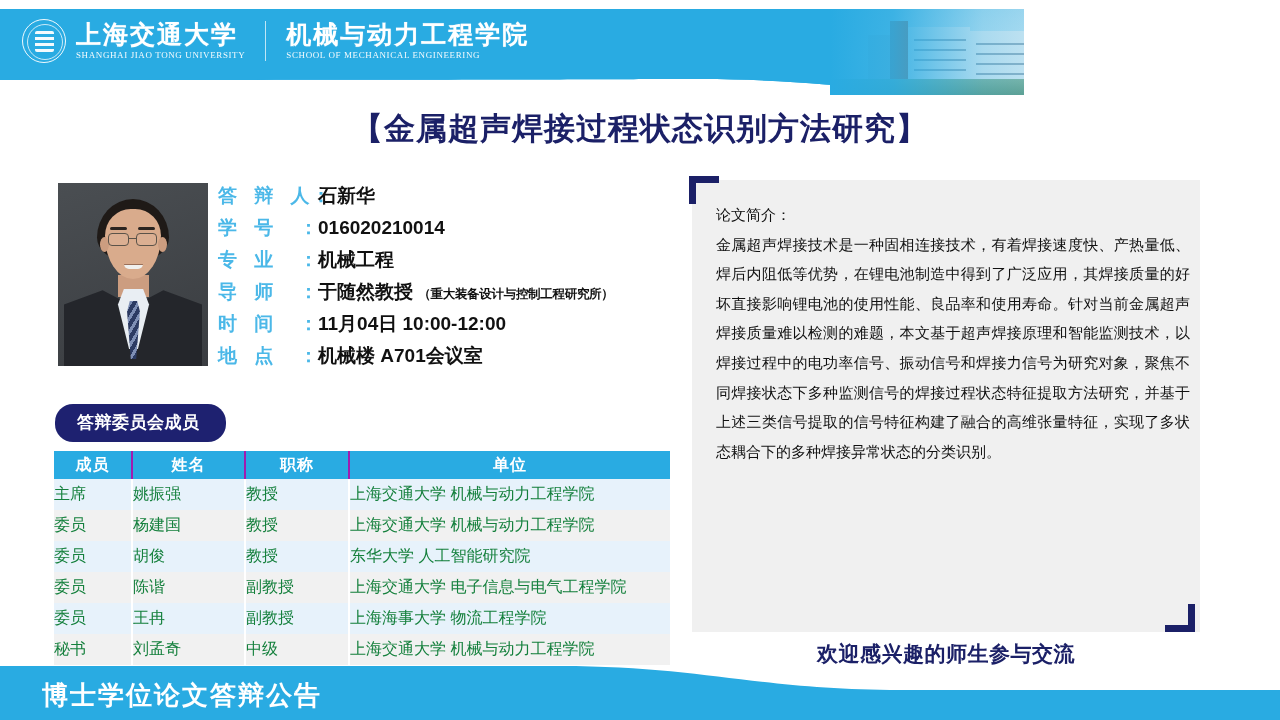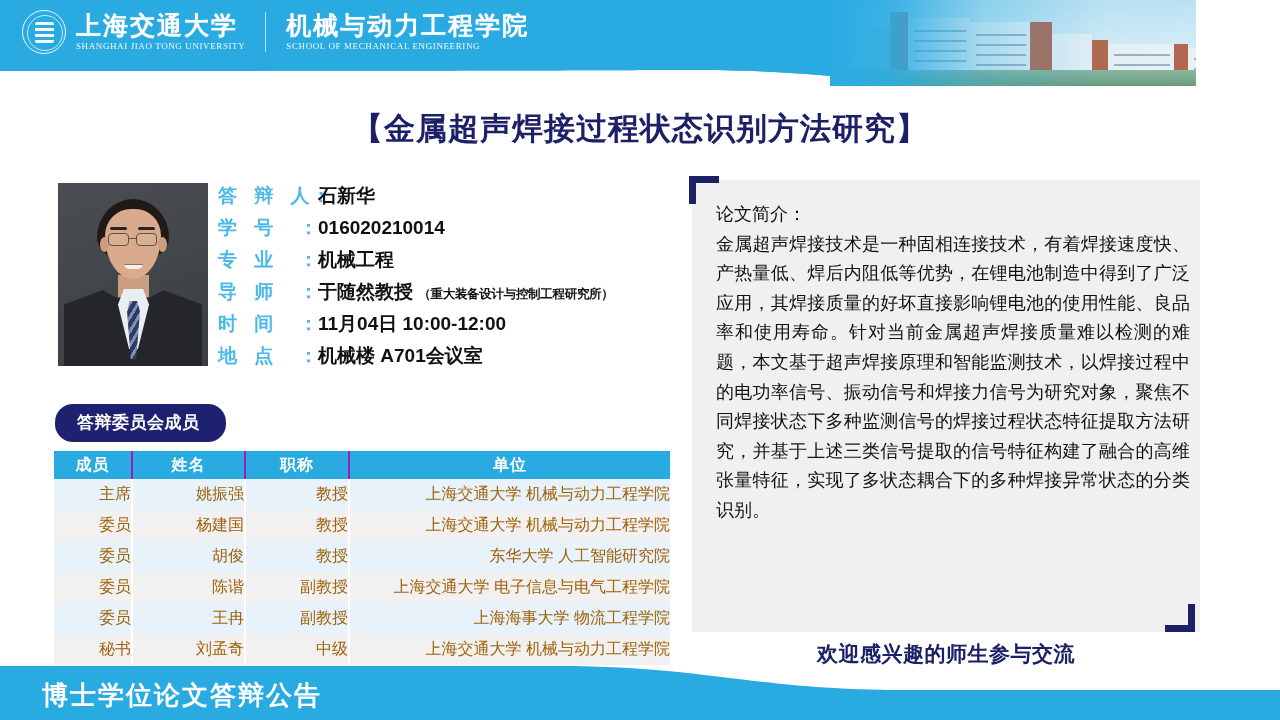--- a/index.html
+++ b/index.html
@@ -11,22 +11,22 @@
   }
   #poster {
     position: relative;
     width: 1280px; height: 720px;
     background: #ffffff;
   }
 
   
   .header-wrap {
     position: absolute;
-    left: 0; top: 0;
-    width: 1196px; height: 100px;
+    left: 0; top: 9px;
+    width: 1024px; height: 100px;
     overflow: hidden;
   }
   .header-svg { position: absolute; left: 0; top: 0; }
 
   .header-photo {
     position: absolute;
     left: 830px; top: 0;
     width: 450px; height: 86px;
     overflow: hidden;
   }
@@ -221,23 +221,23 @@
     color: #ffffff;
     font-size: 16px;
     font-weight: bold;
     height: 28px;
     border-right: 2px solid #a21caf;
     letter-spacing: 1px;
   }
   .tbl th:last-child { border-right: none; }
   .tbl td {
     height: 31px;
-    text-align: right;
+    text-align: left;
     font-size: 16px;
-    color: #a16207;
+    color: #15803d;
     border-right: 2px solid #ffffff;
     font-family: "Liberation Sans", "DejaVu Sans", sans-serif;
   }
   .tbl td:last-child { border-right: none; }
   .tbl tbody tr:nth-child(odd)  td { background: #E7F2FB; }
   .tbl tbody tr:nth-child(even) td { background: #F1F1F1; }
 
   
   .abs-panel {
     position: absolute;
@@ -251,21 +251,21 @@
     border-style: solid;
     width: 30px; height: 28px;
   }
   .br-tl { left: 689px; top: 176px; border-width: 7px 0 0 7px; }
   .br-br { left: 1165px; top: 604px; border-width: 0 7px 7px 0; }
 
   .abs-text {
     position: absolute;
     left: 716px; top: 200px;
     width: 474px;
-    font-size: 18px;
+    font-size: 15px;
     line-height: 29.6px;
     color: #111111;
     font-family: "Liberation Sans", "DejaVu Sans", sans-serif;
     text-align: justify;
   }
   .abs-head { display: block; }
 
   .welcome {
     position: absolute;
     left: 692px; top: 640px;

